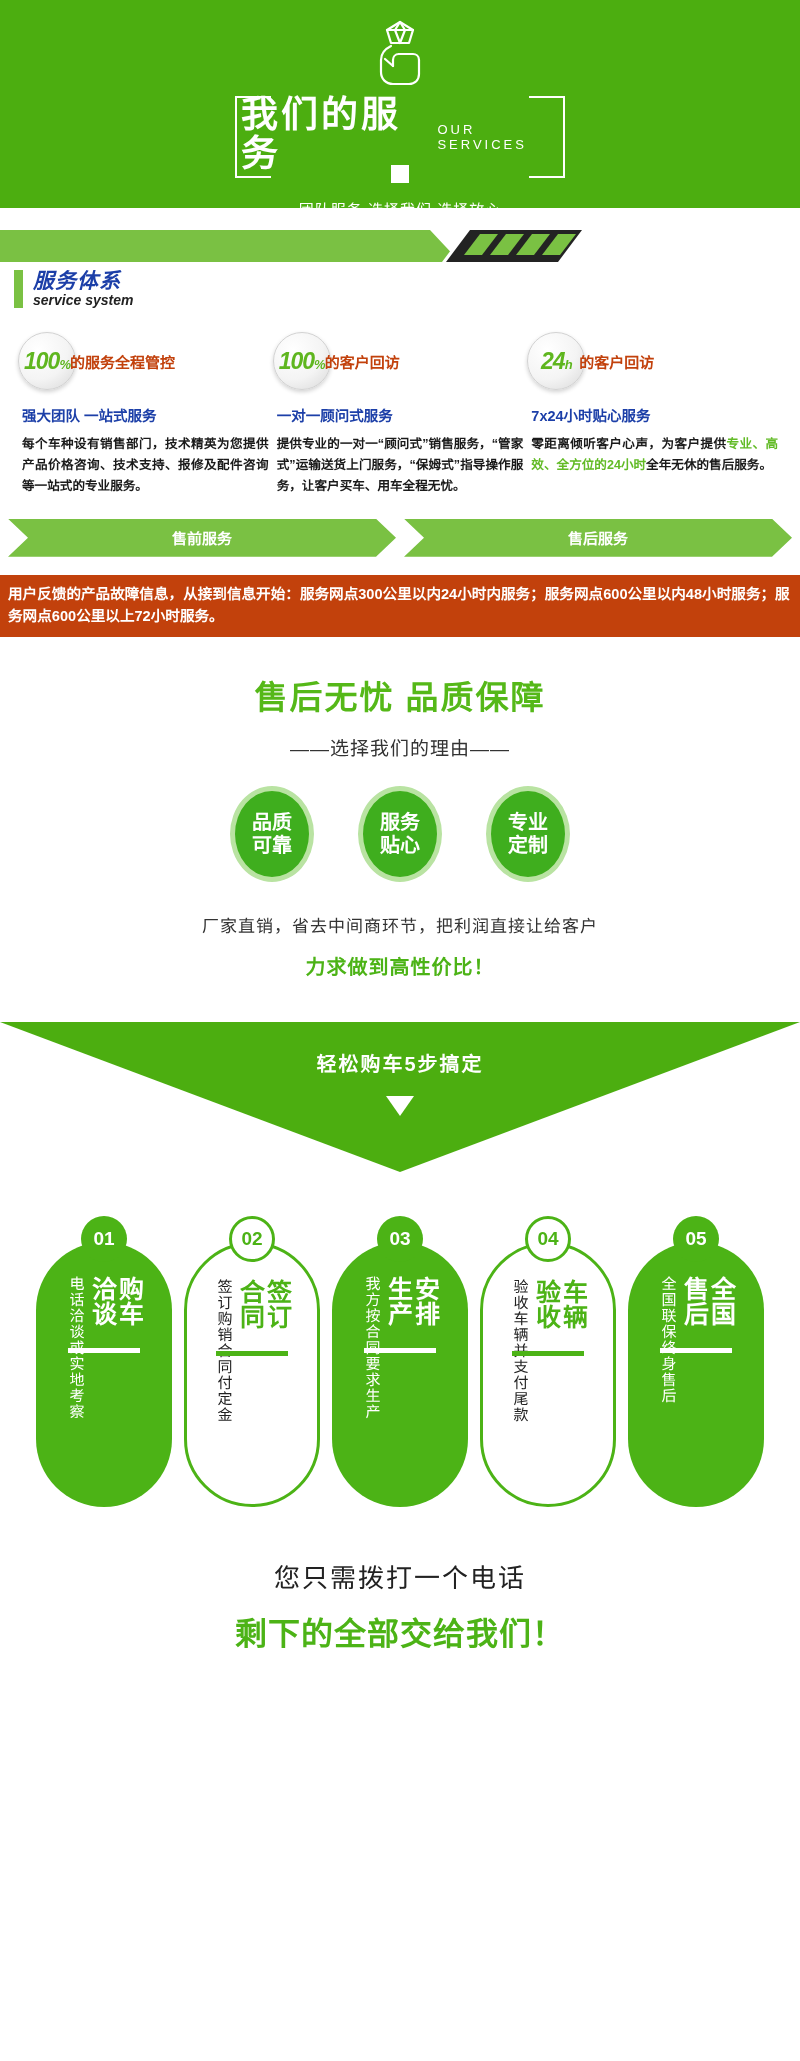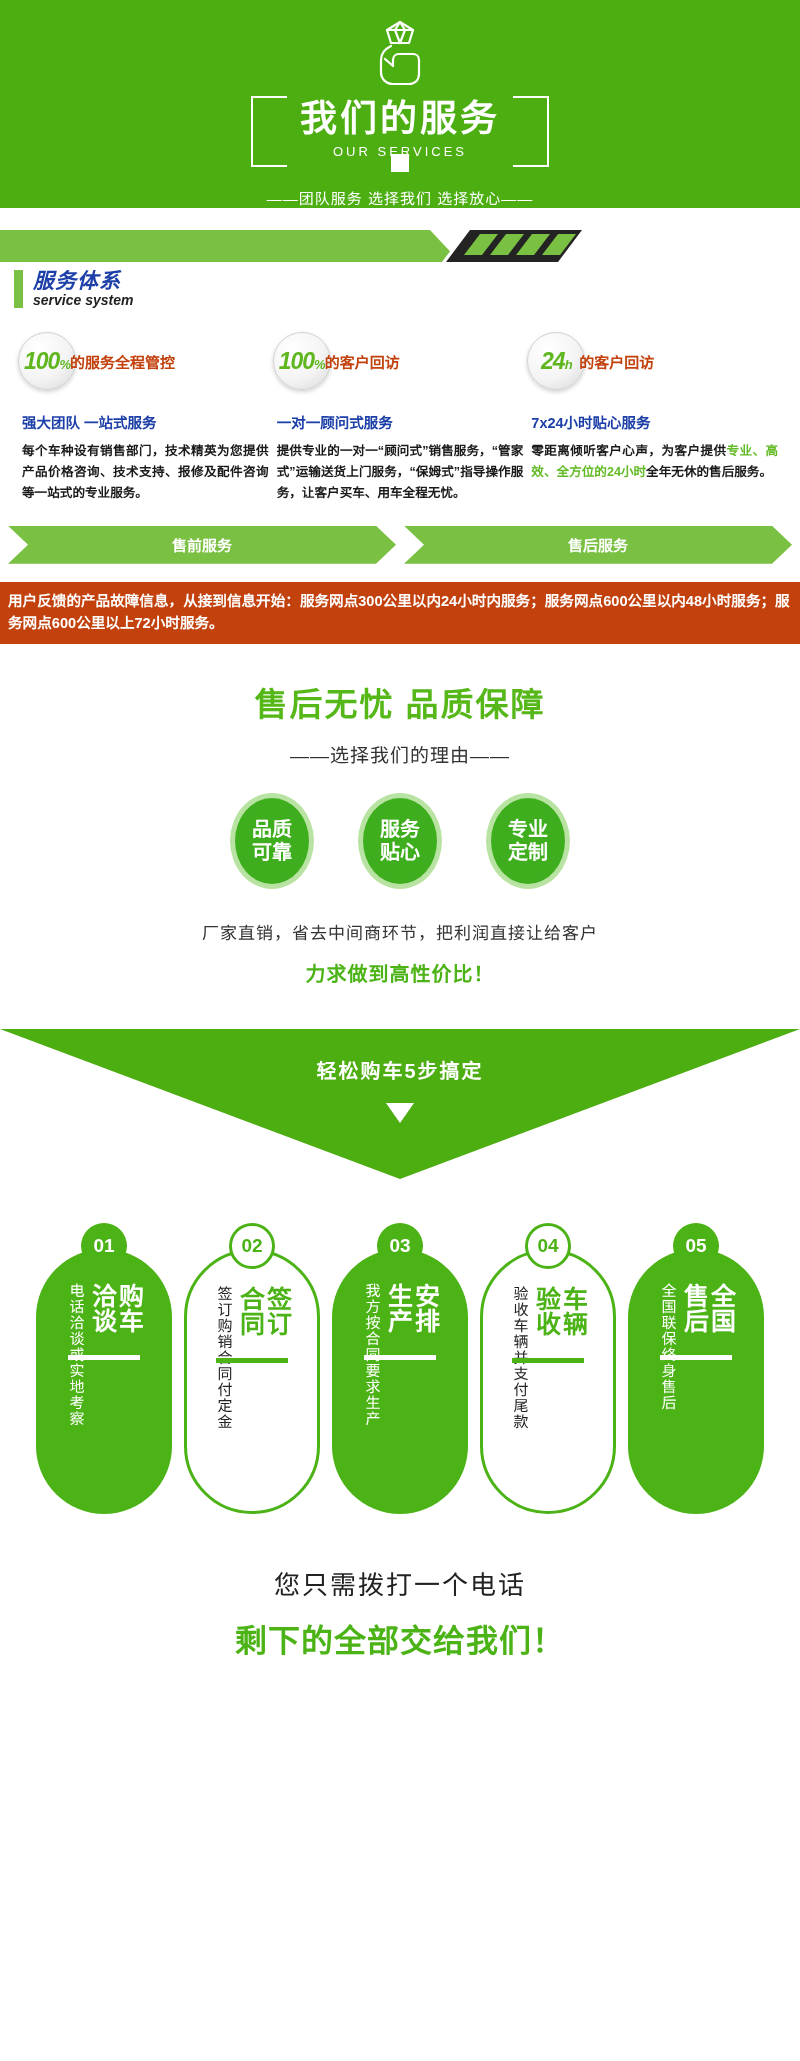--- a/index.html
+++ b/index.html
@@ -17,24 +17,24 @@
     background: #4cae10;
     position: relative;
     display: flex;
     flex-direction: column;
     align-items: center;
   }
   .hero-icon { margin-top: 16px; }
   .hero-frame {
     position: relative;
     margin-top: 4px;
-    width: 298px;
+    width: 330px;
     height: 78px;
     display: flex;
-    flex-direction: column;
+    flex-direction: row;
     align-items: center;
     justify-content: center;
   }
   .hero-frame::before, .hero-frame::after {
     content: "";
     position: absolute;
     width: 34px; height: 100%;
     top: 0;
     border-top: 2px solid #fff;
     border-bottom: 2px solid #fff;
@@ -106,21 +106,21 @@
     margin-left: -4px;
   }
   .badge-circle span {
     color: #5fb61f; font-size: 23px; font-weight: bold; font-style: italic; letter-spacing: -1px;
   }
   .badge-circle span i { font-size: 13px; font-style: italic; }
   .feature-top .ftitle {
     color: #c2410c; font-size: 15px; font-weight: bold; margin-left: -6px; letter-spacing: 0px;
   }
   .feature h4 {
-    color: #1c3fa8; font-size: 14.5px; font-weight: bold; margin-top: 19px; letter-spacing: 0px;
+    color: #1c3fa8; font-size: 14.5px; font-weight: bold; margin-top: 12px; letter-spacing: 0px;
   }
   .feature p {
     color: #1a1a1a; font-size: 12.6px; line-height: 1.65; margin-top: 9px; text-align: justify;
     font-weight: bold;
   }
   .feature p .hl { color: #62bb26; }
 
   
   .ribbons { display: flex; margin-top: 22px; padding: 0 8px; gap: 8px; }
   .ribbon {

